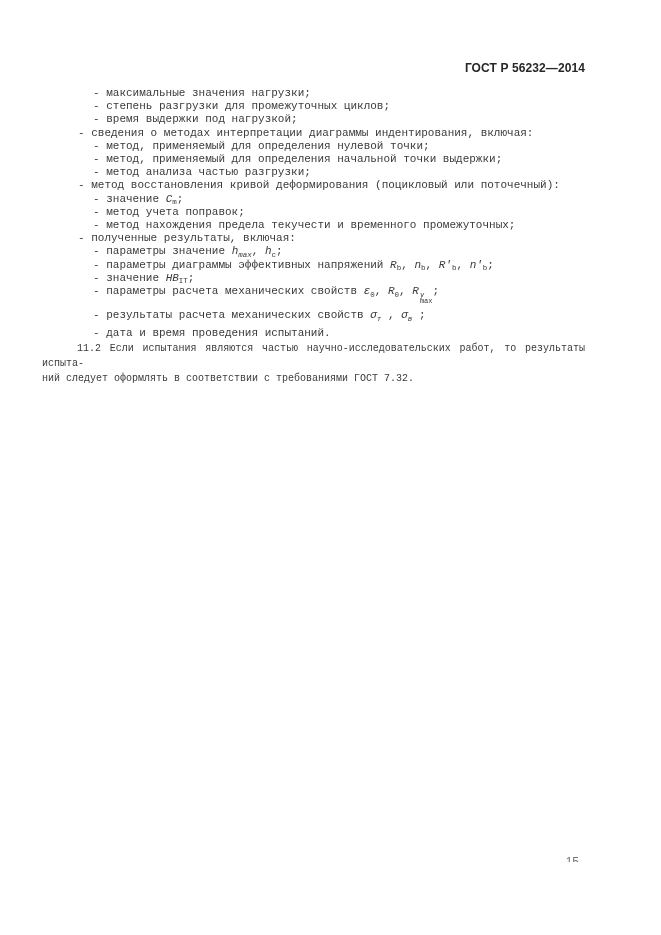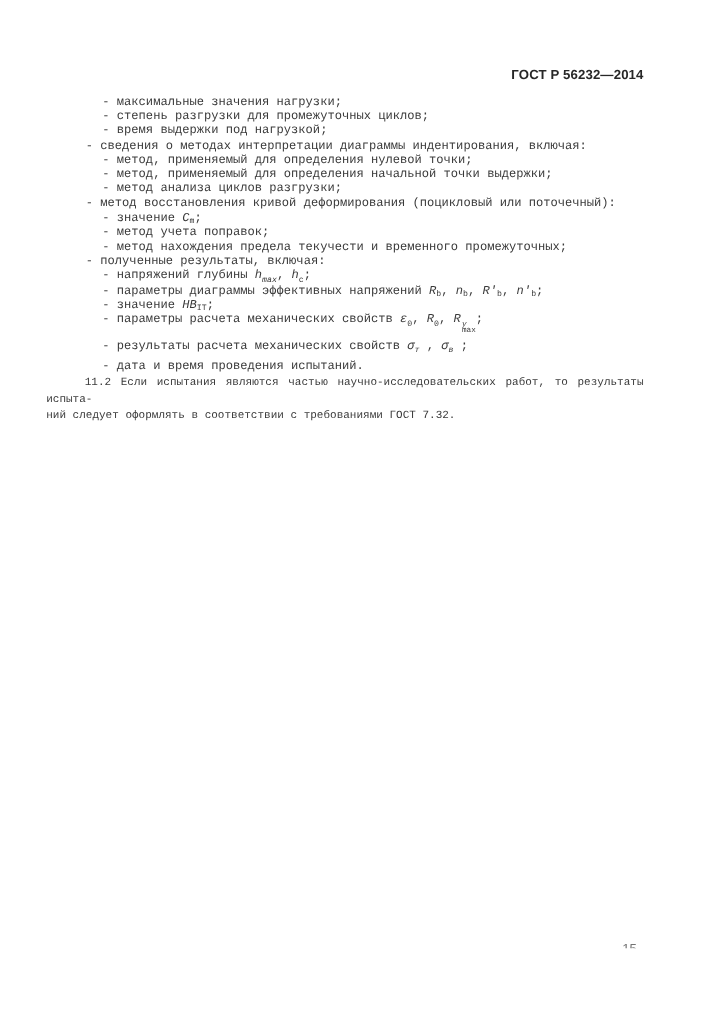--- a/index.html
+++ b/index.html
@@ -81,27 +81,27 @@
   <div class="header">ГОСТ Р 56232—2014</div>
 
   <div class="content">
     <div>
         <div class="line lvl2"><span>- максимальные значения нагрузки;</span></div>
         <div class="line lvl2"><span>- степень разгрузки для промежуточных циклов;</span></div>
         <div class="line lvl2"><span>- время выдержки под нагрузкой;</span></div>
         <div class="line lvl1"><span>- сведения о методах интерпретации диаграммы индентирования, включая:</span></div>
         <div class="line lvl2"><span>- метод, применяемый для определения нулевой точки;</span></div>
         <div class="line lvl2"><span>- метод, применяемый для определения начальной точки выдержки;</span></div>
-        <div class="line lvl2"><span>- метод анализа циклов разгрузки;</span></div>
+        <div class="line lvl2"><span>- метод анализа частью разгрузки;</span></div>
         <div class="line lvl1"><span>- метод восстановления кривой деформирования (поцикловый или поточечный):</span></div>
         <div class="line lvl2"><span>- значение </span><span class="it">C</span><span class="sub">m</span><span>;</span></div>
         <div class="line lvl2"><span>- метод учета поправок;</span></div>
         <div class="line lvl2"><span>- метод нахождения предела текучести и временного промежуточных;</span></div>
         <div class="line lvl1"><span>- полученные результаты, включая:</span></div>
-        <div class="line lvl2"><span>- напряжений глубины </span><span class="it">h</span><span class="it sub">max</span><span>, </span><span class="it">h</span><span class="sub">c</span><span>;</span></div>
+        <div class="line lvl2"><span>- параметры значение </span><span class="it">h</span><span class="it sub">max</span><span>, </span><span class="it">h</span><span class="sub">c</span><span>;</span></div>
         <div class="line lvl2"><span>- параметры диаграммы эффективных напряжений </span><span class="it">R</span><span class="sub">b</span><span>, </span><span class="it">n</span><span class="sub">b</span><span>, </span><span class="it">R′</span><span class="sub">b</span><span>, </span><span class="it">n′</span><span class="sub">b</span><span>;</span></div>
         <div class="line lvl2"><span>- значение </span><span class="it">HB</span><span class="sub">IT</span><span>;</span></div>
         <div class="line lvl2"><span>- параметры расчета механических свойств </span><span class="it">ε</span><span class="sub">0</span><span>, </span><span class="it">R</span><span class="sub">0</span><span>, </span><span class="it">R</span><span class="stack">
             <span class="st-sup">y</span>
             <span class="st-sub">max</span>
           </span><span>;</span></div>
         <div class="line lvl2 gap"><span>- результаты расчета механических свойств </span><span class="it">σ</span><span class="it sub">т</span><span> , </span><span class="it">σ</span><span class="it sub">в</span><span> ;</span></div>
         <div class="line lvl2 gap"><span>- дата и время проведения испытаний.</span></div>
       </div>
     <p class="para">

